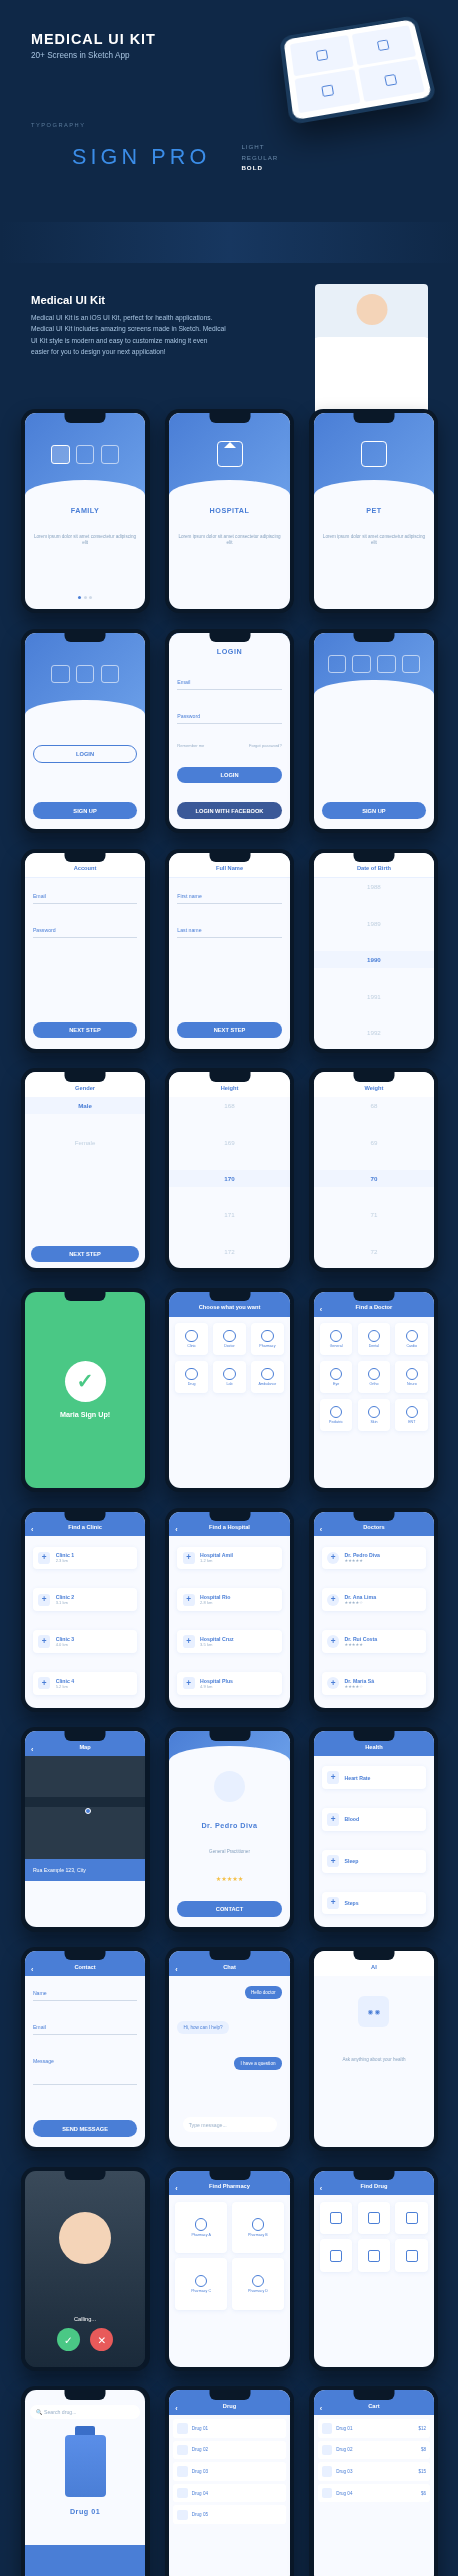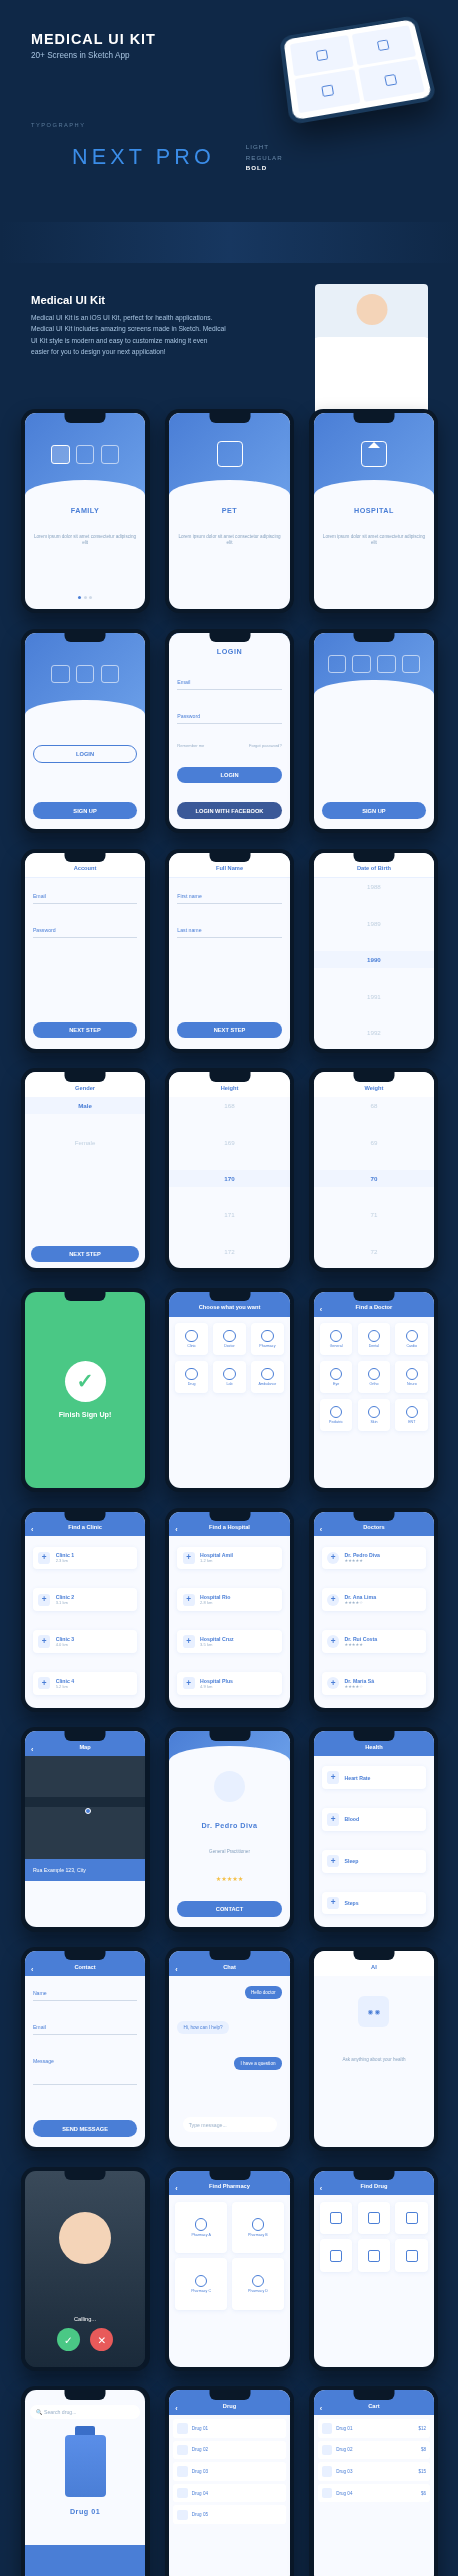--- a/index.html
+++ b/index.html
@@ -102,21 +102,21 @@
       <div class="hero-card">
           <div class="hero-icon"></div>
         </div>
     </div>
   </div>
 </div>
 
 <div class="typo">
   <div class="typo-label">TYPOGRAPHY</div>
   <div class="typo-row">
-    <div class="typo-font">NEXT PRO</div>
+    <div class="typo-font">SIGN PRO</div>
     <div class="typo-weights">
       <span>LIGHT</span>
       <span>REGULAR</span>
       <span class="bold">BOLD</span>
     </div>
   </div>
 </div>
 
 <div class="wave"></div>
 
@@ -151,38 +151,38 @@
             <span style="width:3.1px;height:3.1px;background:#d0dae8;border-radius:50%"></span>
             <span style="width:3.1px;height:3.1px;background:#d0dae8;border-radius:50%"></span>
           </div>
       </div>
     </div>
   </div>
   <div class="phone">
       <div class="notch"></div>
     <div class="screen">
       <div class="screen-top tall">
+          <div class="icon-lg house"></div>
+          <div class="screen-wave"></div>
+        </div>
+      <div class="screen-body">
+        <div class="screen-title">HOSPITAL</div>
+        <div class="screen-text">Lorem ipsum dolor sit amet consectetur adipiscing elit</div>
+      </div>
+    </div>
+  </div>
+  <div class="phone">
+      <div class="notch"></div>
+    <div class="screen">
+      <div class="screen-top tall">
           <div class="icon-lg"></div>
           <div class="screen-wave"></div>
         </div>
       <div class="screen-body">
         <div class="screen-title">PET</div>
-        <div class="screen-text">Lorem ipsum dolor sit amet consectetur adipiscing elit</div>
-      </div>
-    </div>
-  </div>
-  <div class="phone">
-      <div class="notch"></div>
-    <div class="screen">
-      <div class="screen-top tall">
-          <div class="icon-lg house"></div>
-          <div class="screen-wave"></div>
-        </div>
-      <div class="screen-body">
-        <div class="screen-title">HOSPITAL</div>
         <div class="screen-text">Lorem ipsum dolor sit amet consectetur adipiscing elit</div>
       </div>
     </div>
   </div>
 
   <div class="phone">
       <div class="notch"></div>
     <div class="screen">
       <div class="screen-top tall">
           <div class="onboard-icons">
@@ -310,21 +310,21 @@
         <div class="pill-btn" style="margin:6.2px">NEXT STEP</div>
       </div>
     </div>
   </div>
 
   <div class="phone">
       <div class="notch"></div>
     <div class="screen green">
       <div class="center-col">
         <div class="checkmark"></div>
-        <div style="color:#fff;font-size:7.2px;font-weight:600">Finish Sign Up!</div>
+        <div style="color:#fff;font-size:7.2px;font-weight:600">Maria Sign Up!</div>
       </div>
     </div>
   </div>
   <div class="phone">
       <div class="notch"></div>
     <div class="screen">
       <div class="header-bar"><span>Choose what you want</span></div>
       <div class="grid3">
         <div class="grid-card">
             <div class="grid-icon"></div>

